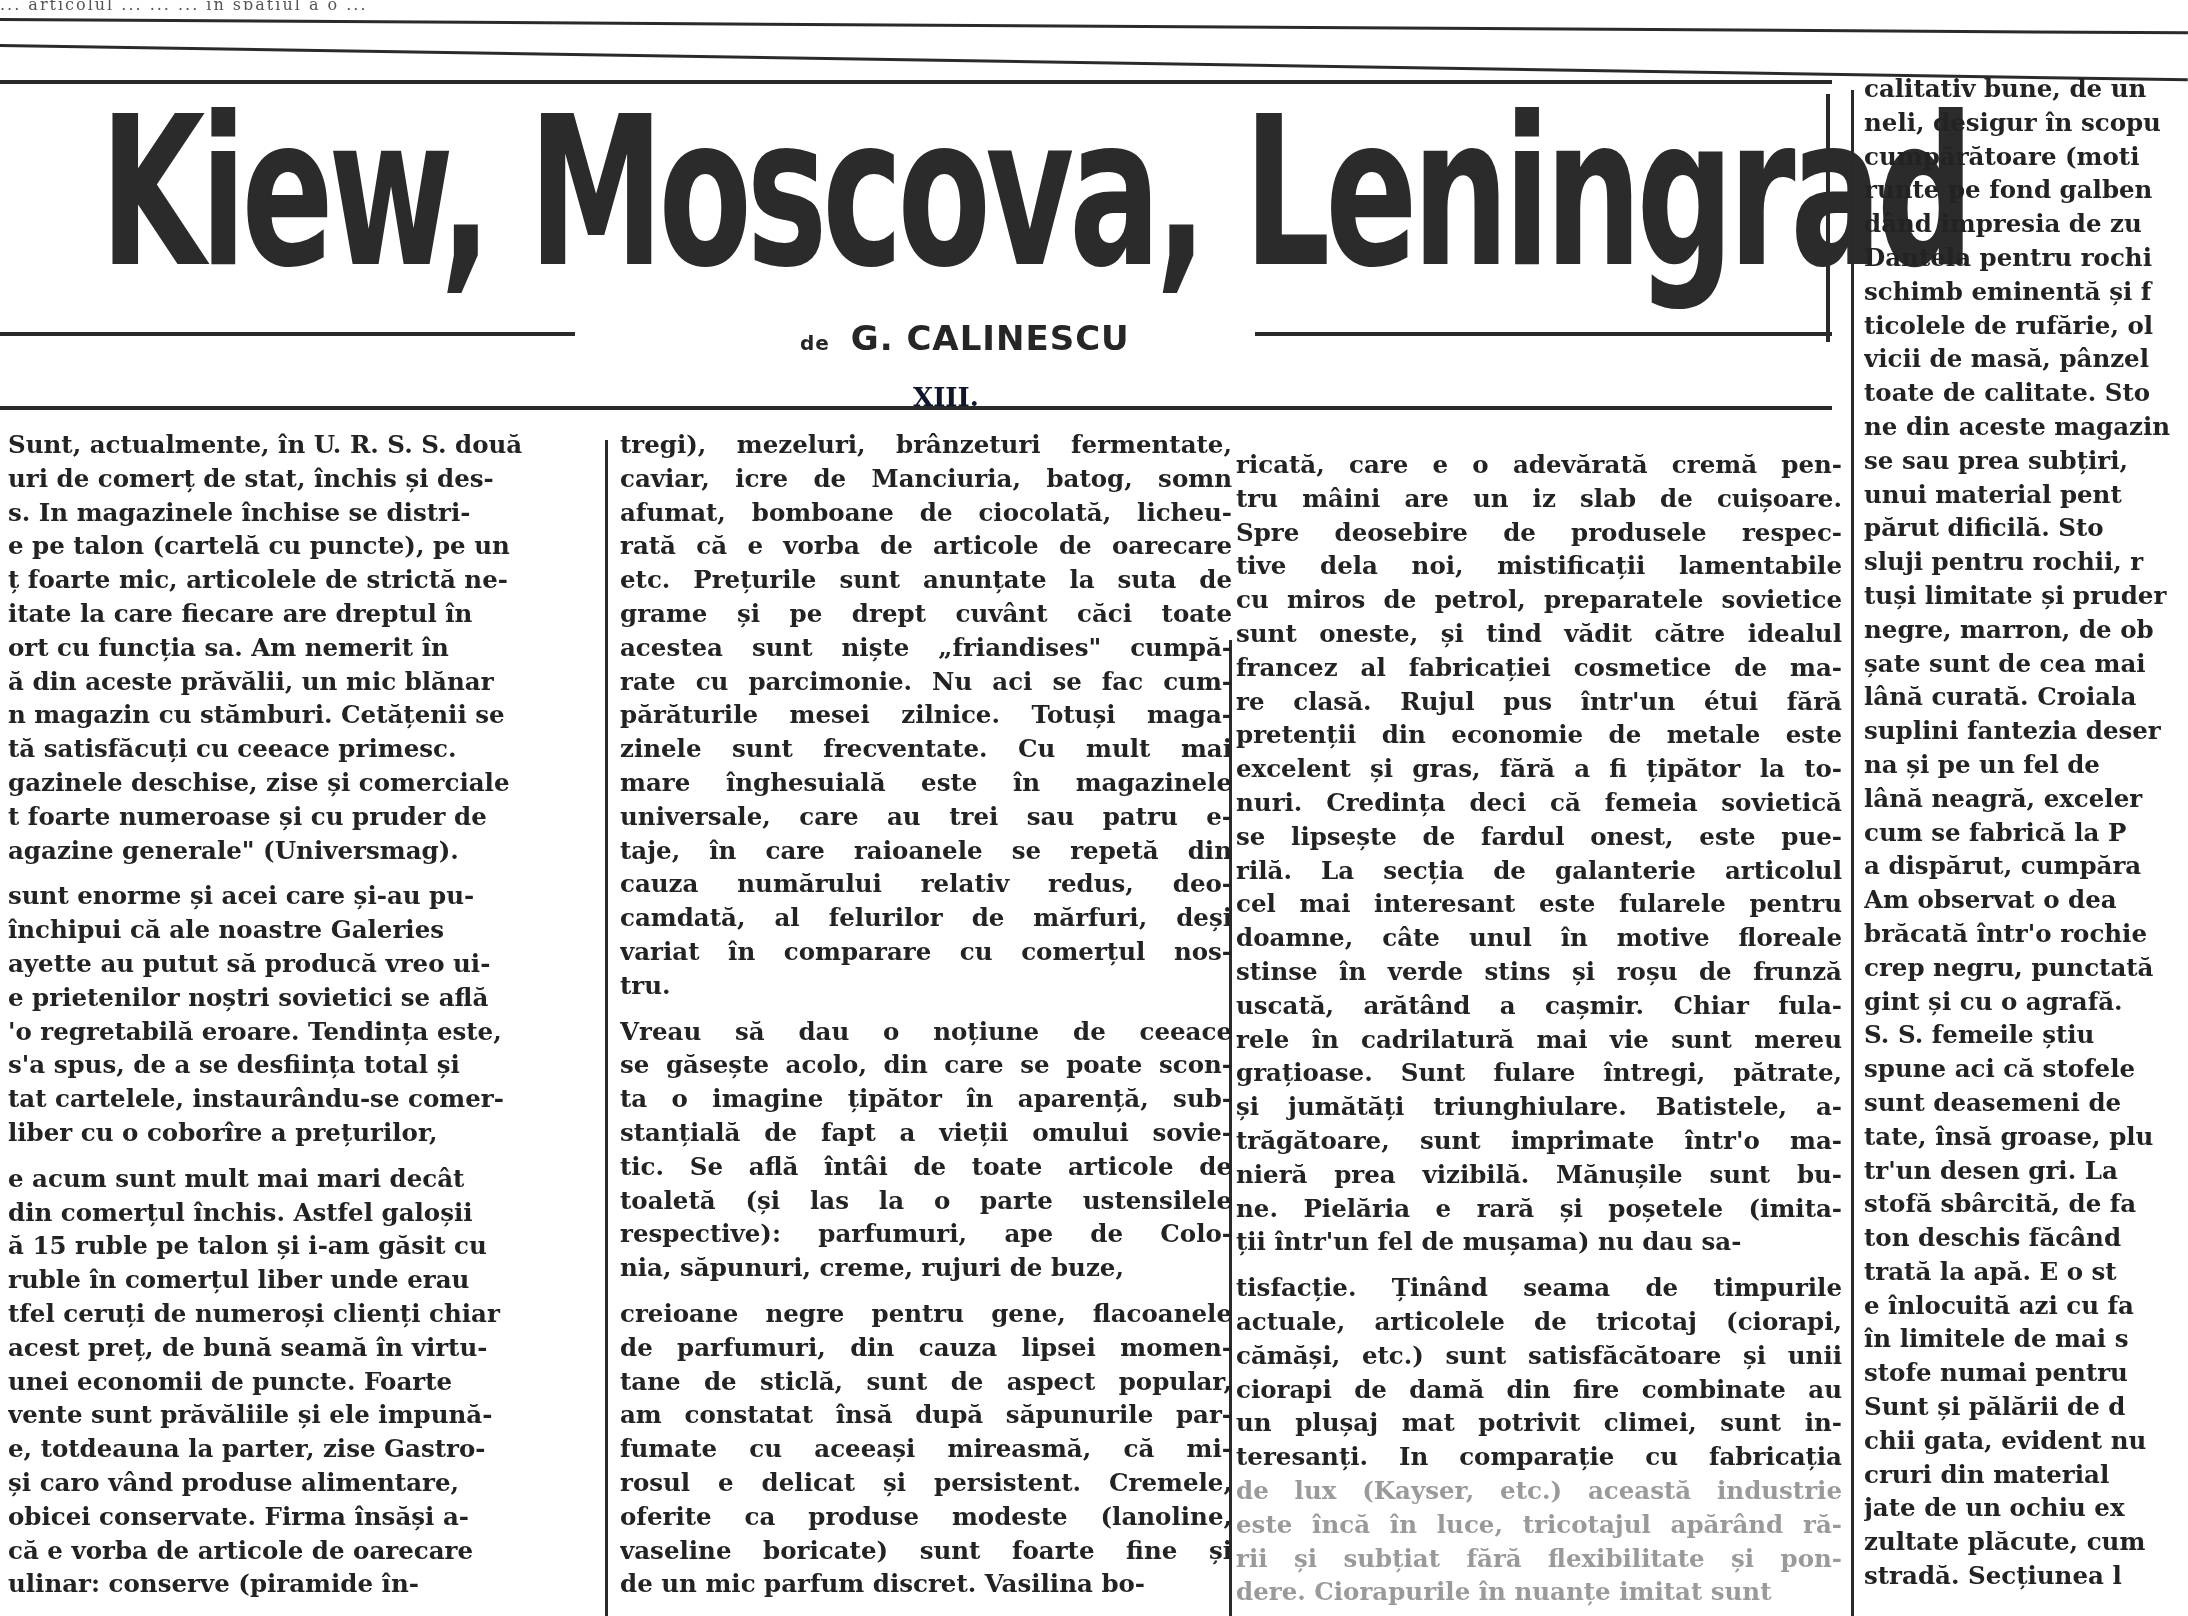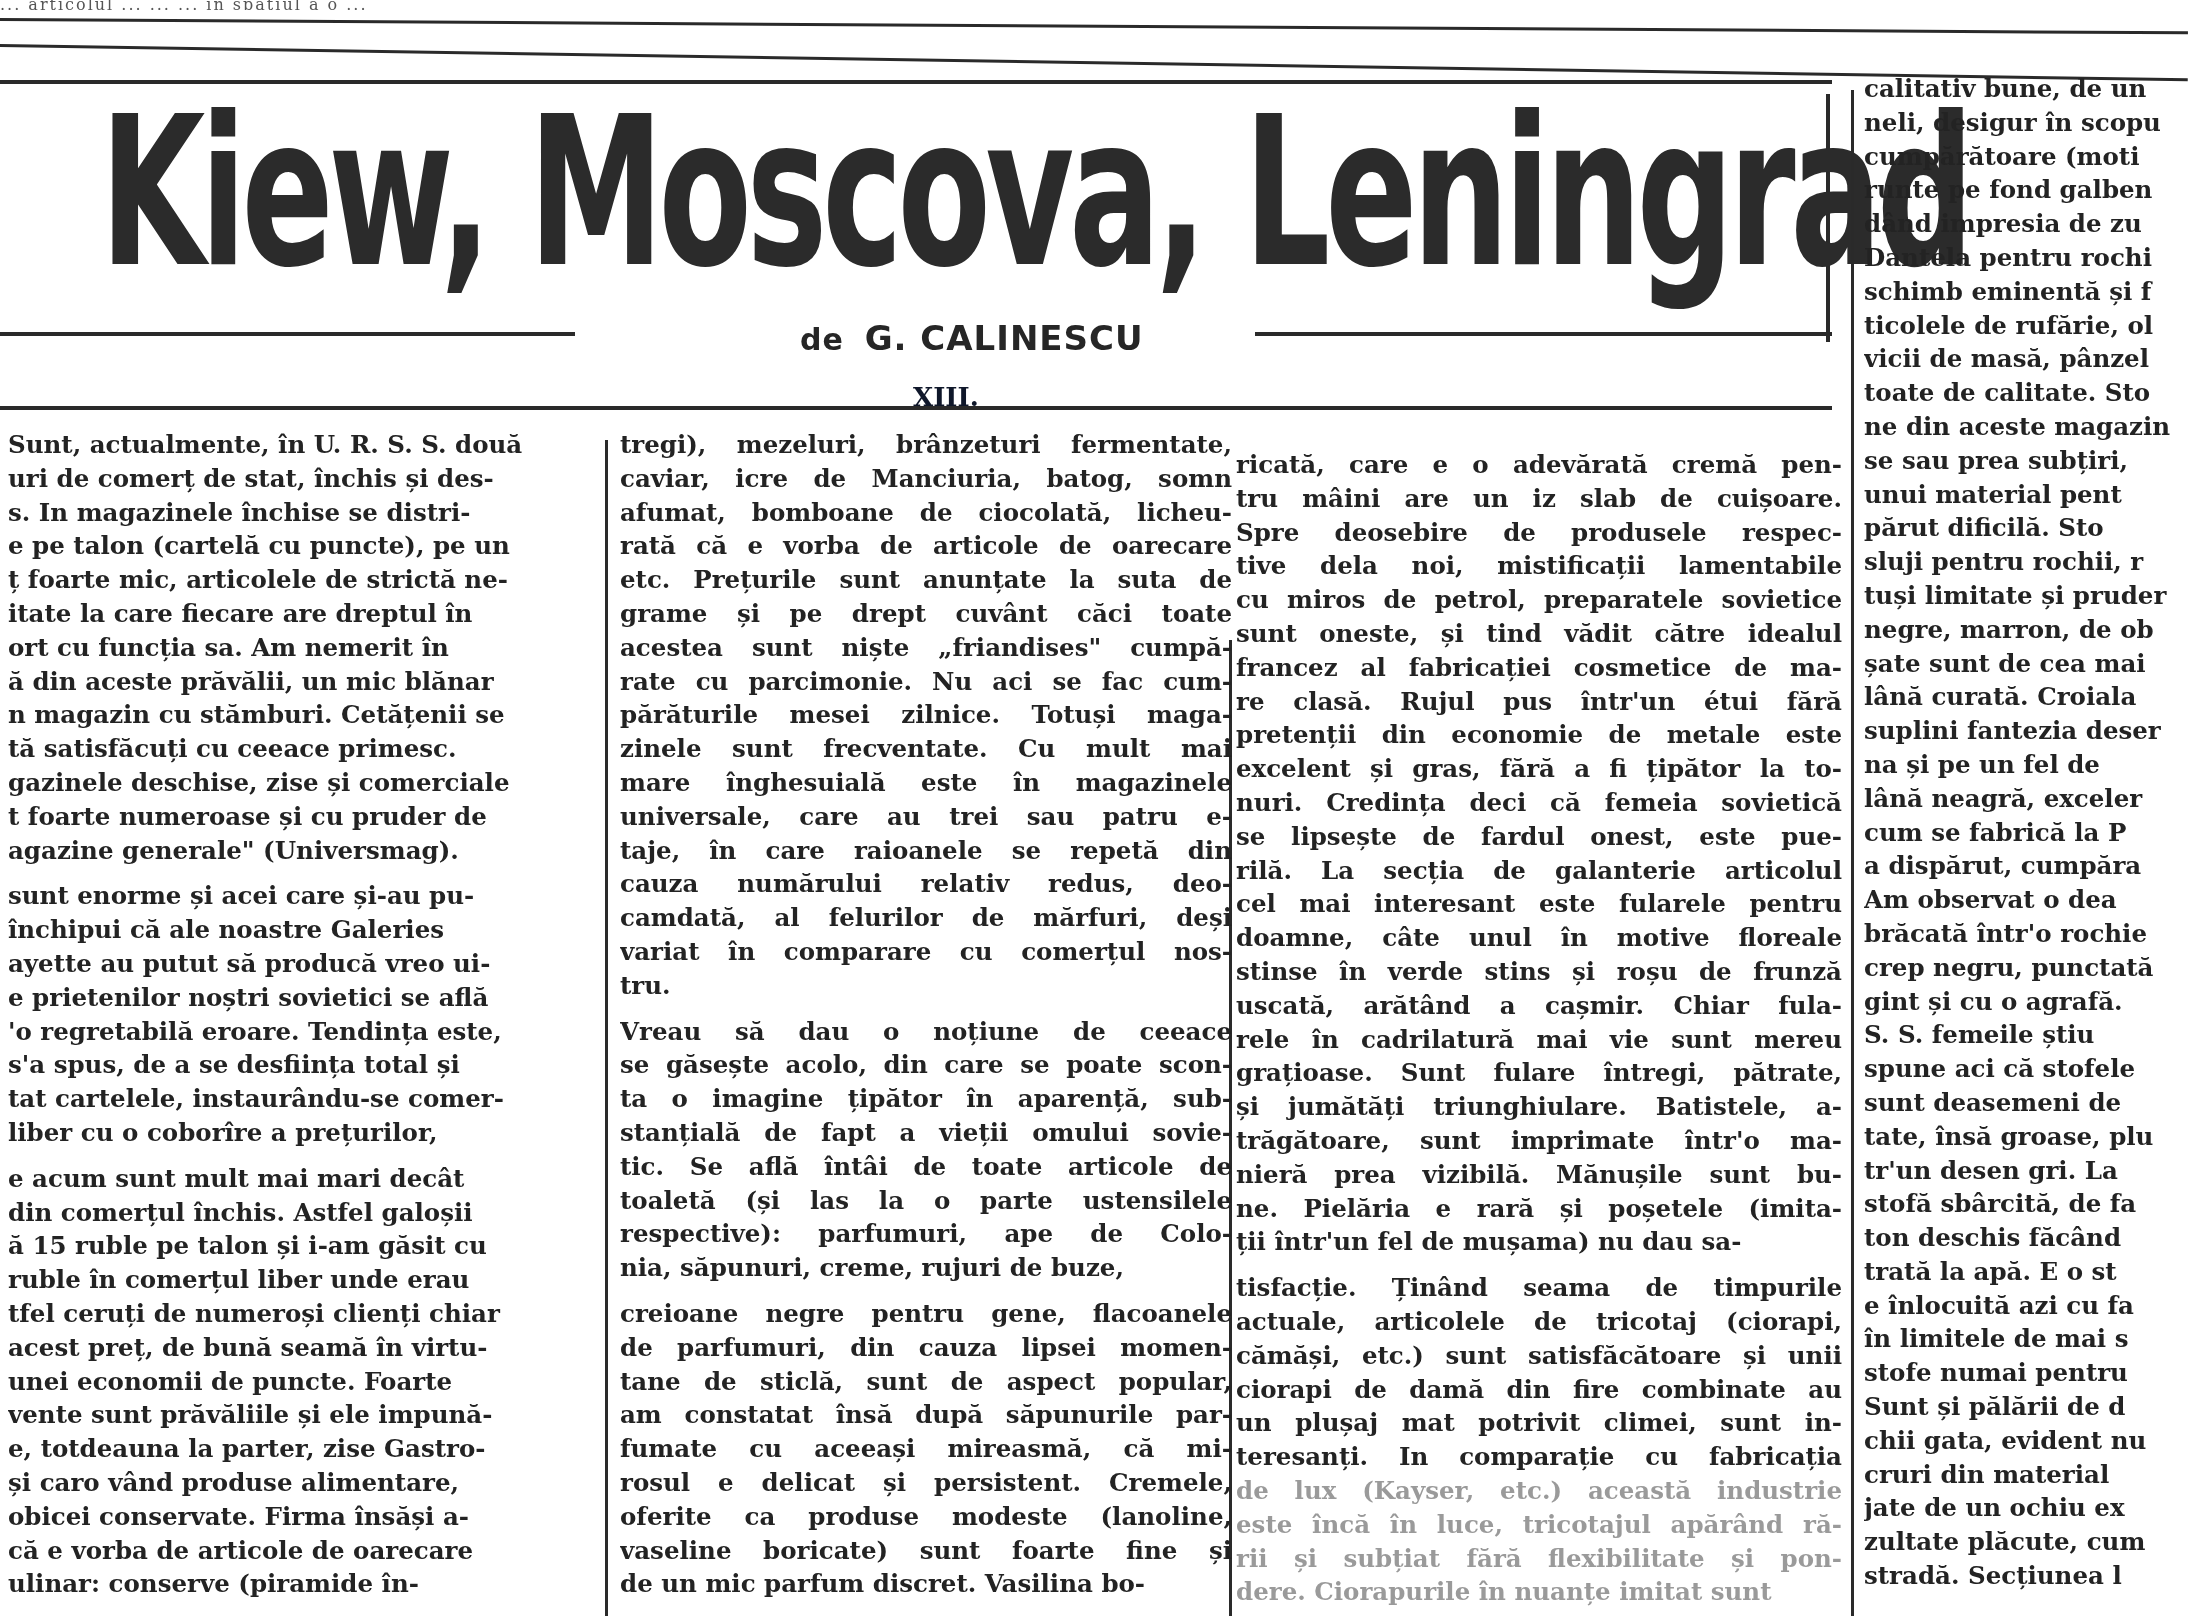--- a/index.html
+++ b/index.html
@@ -27,21 +27,21 @@
     font-family: "DejaVu Sans", "Liberation Sans", sans-serif;
     font-weight: bold; font-size: 206px; line-height: 230px;
     color: #2b2b2b; letter-spacing: -8px; transform: scaleX(0.66); transform-origin: left top;
     white-space: nowrap;
   }
   .byline {
     position: absolute; left: 800px; top: 318px; width: 420px; text-align: left;
     font-family: "DejaVu Sans", "Liberation Sans", sans-serif;
     font-weight: bold; font-size: 34px; letter-spacing: 1px; color: #262626;
   }
-  .byline .de { font-size: 30px; margin-right: 8px; }
+  .byline .de { font-size: 20px; margin-right: 8px; }
   .part-num {
     position: absolute; left: 913px; top: 382px; width: 80px;
     font-family: "DejaVu Serif", "Liberation Serif", serif; font-weight: bold; font-size: 26px; color: #0f172a;
   }
   .column {
     position: absolute; top: 428px;
     font-family: "DejaVu Serif", "Liberation Serif", serif;
     font-weight: bold; font-size: 24.5px; line-height: 33.8px;
     color: #232323; white-space: nowrap; overflow: hidden;
   }

